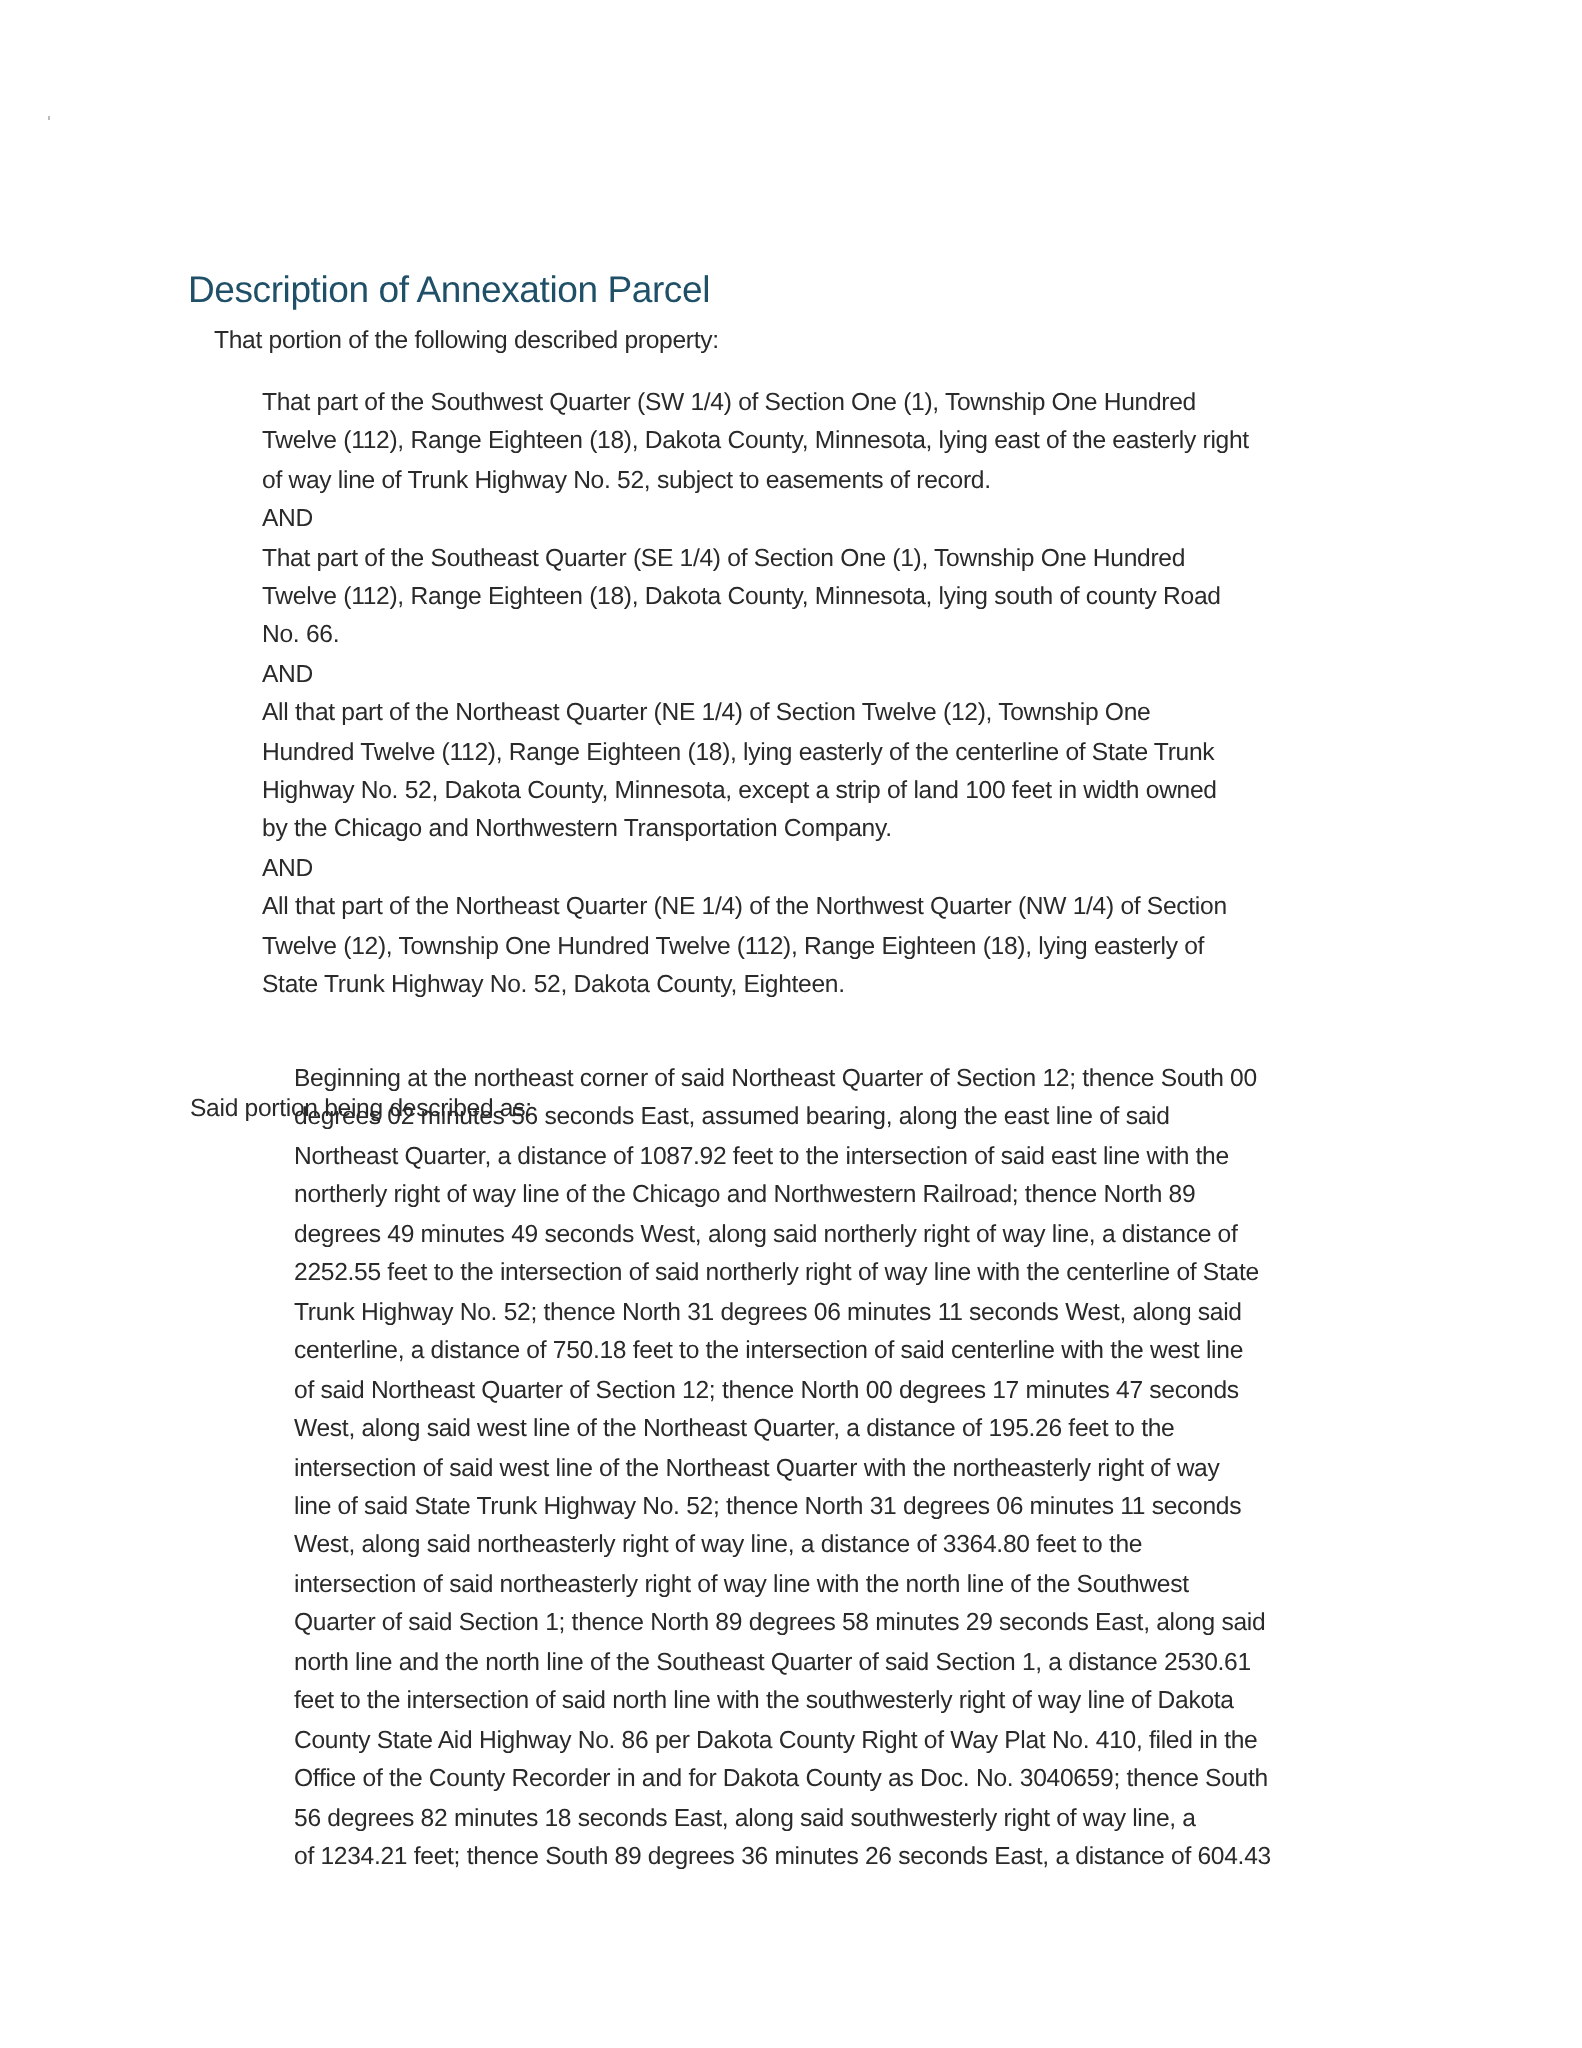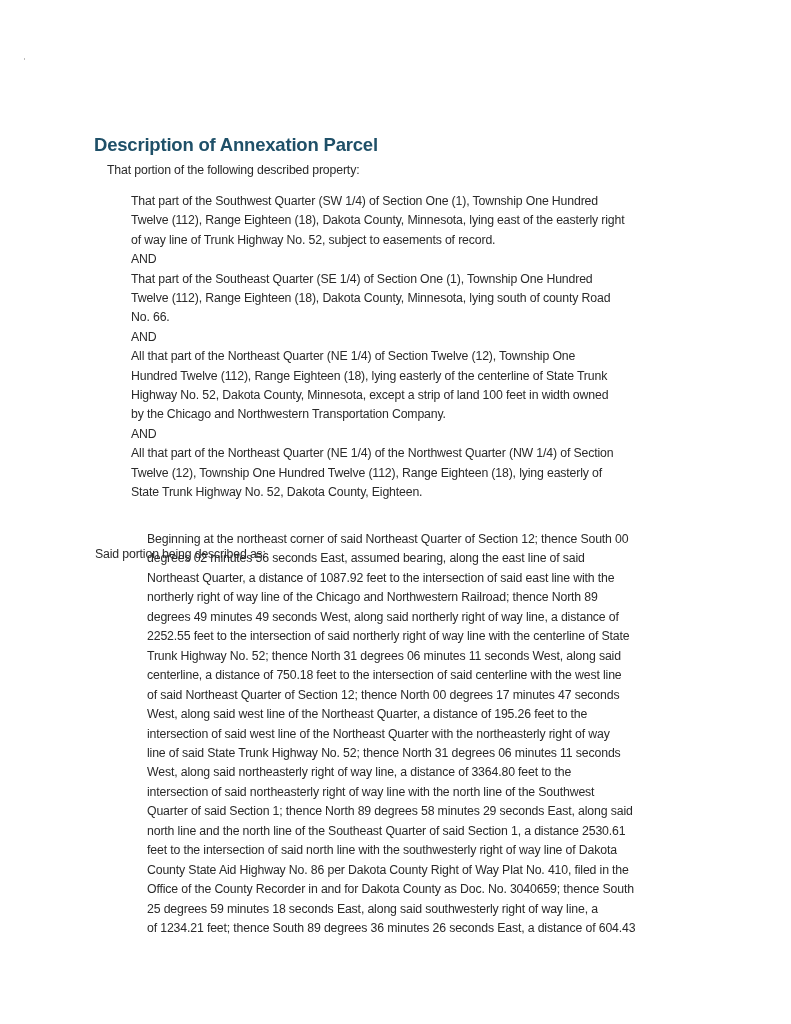--- a/index.html
+++ b/index.html
@@ -5,21 +5,21 @@
   html, body { margin: 0; padding: 0; background: #ffffff; }
   body { width: 791px; height: 1024px; position: relative; overflow: hidden; }
   .page {
     position: absolute; left: 0; top: 0; width: 791px; height: 1024px;
     font-family: "Liberation Sans", "DejaVu Sans", sans-serif;
     color: #2a2a2a;
   }
   .speck { position: absolute; left: 24px; top: 58px; width: 1px; height: 2px; background: #bbbbbb; }
   .heading {
     position: absolute; left: 94px; top: 134px;
-    font-size: 18.5px; color: #1f5068; font-weight: bold; margin: 0;
+    font-size: 18.5px; color: #1f5068; font-weight: normal; margin: 0;
     letter-spacing: -0.2px;
   }
   .intro { position: absolute; left: 107px; top: 163px; font-size: 12.3px; letter-spacing: -0.15px; }
   .block1 {
     position: absolute; left: 131px; top: 192px; width: 565px;
     font-size: 12.3px; line-height: 19.4px; letter-spacing: -0.15px;
   }
   .block1 p { margin: 0; }
   .said { position: absolute; left: 95px; top: 499px; font-size: 12.3px; letter-spacing: -0.15px; margin-top: 48px; }
   .block2 {
@@ -81,16 +81,16 @@
     <span class="ln">West, along said west line of the Northeast Quarter, a distance of 195.26 feet to the</span>
     <span class="ln">intersection of said west line of the Northeast Quarter with the northeasterly right of way</span>
     <span class="ln">line of said State Trunk Highway No. 52; thence North 31 degrees 06 minutes 11 seconds</span>
     <span class="ln">West, along said northeasterly right of way line,  a distance of 3364.80 feet to the</span>
     <span class="ln">intersection of said northeasterly right of way line with the north line of the Southwest</span>
     <span class="ln">Quarter of said Section 1; thence North 89 degrees 58 minutes 29 seconds East, along said</span>
     <span class="ln">north line and the north line of the Southeast Quarter of said Section 1, a distance 2530.61</span>
     <span class="ln">feet to the intersection of said north line with the southwesterly right of way line of Dakota</span>
     <span class="ln">County State Aid Highway No. 86 per Dakota County Right of Way Plat No. 410, filed in the</span>
     <span class="ln">Office of the County Recorder in and for Dakota County as Doc. No. 3040659; thence South</span>
-    <span class="ln">25 degrees 59 minutes 18 seconds East, along said southwesterly right of way line, a</span>
+    <span class="ln">56 degrees 82 minutes 18 seconds East, along said southwesterly right of way line, a</span>
     <span class="ln">of 1234.21 feet; thence South 89 degrees 36 minutes 26 seconds East, a distance of 604.43</span>
   </p>
 </div>
 
 </body></html>

